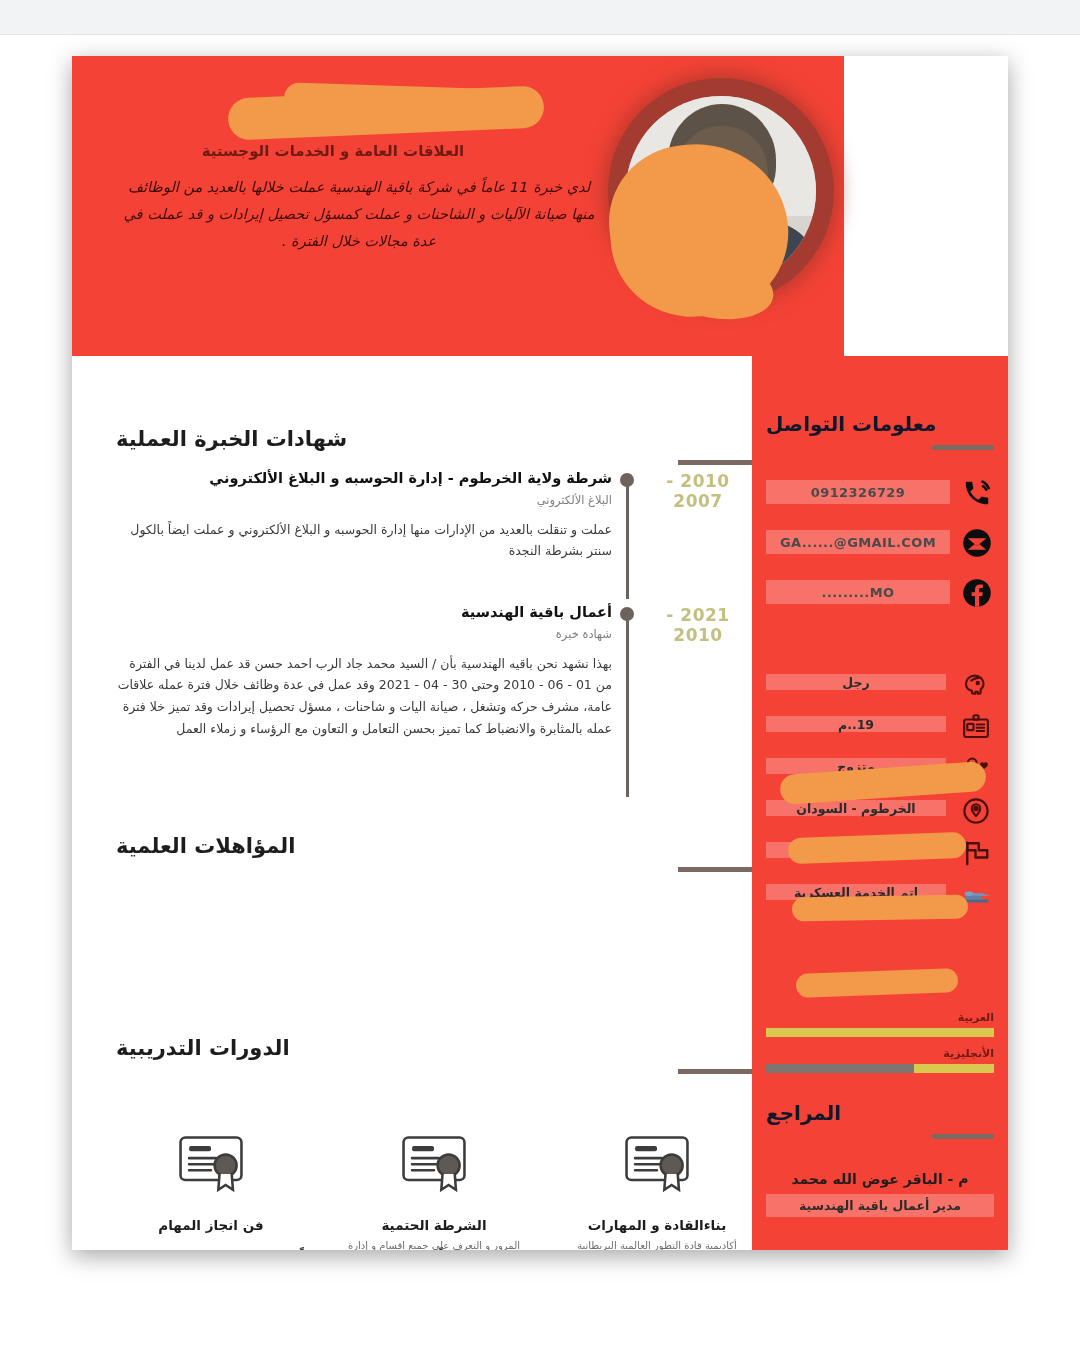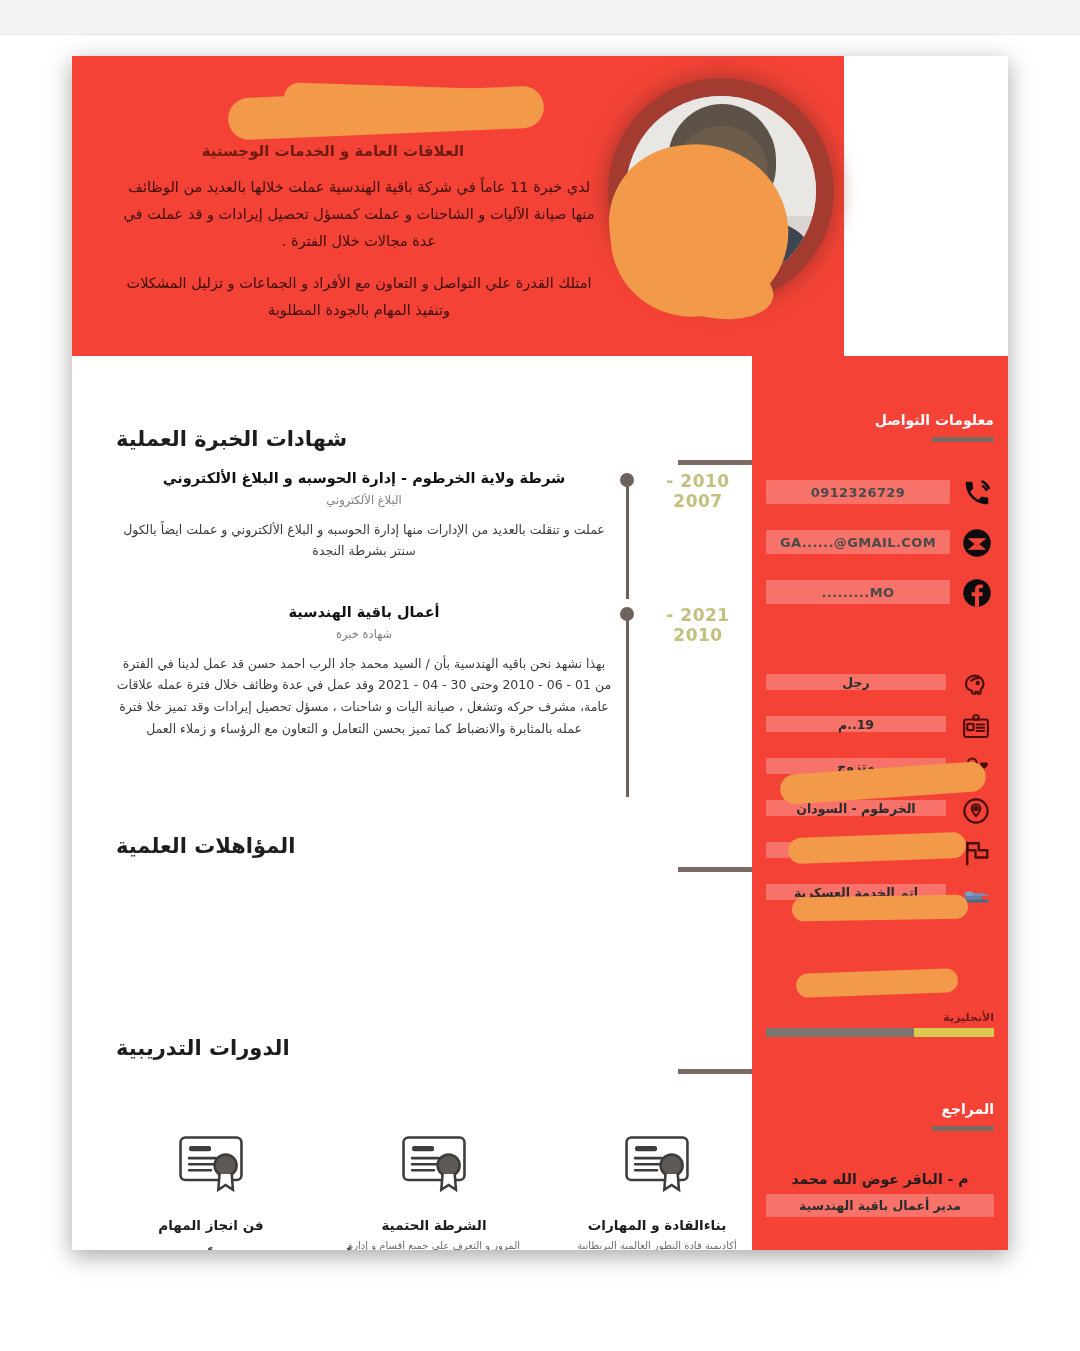--- a/index.html
+++ b/index.html
@@ -31,21 +31,21 @@
     text-align:center;
     font-size:33px;font-weight:bold;color:#141414;
     white-space:nowrap;
   }
   .title{
     position:absolute;right:296px;top:86px;width:430px;
     text-align:center;font-size:15px;font-weight:bold;color:#6f1a12;
   }
   .summary{
     position:absolute;right:240px;top:118px;width:490px;
-    text-align:center;font-size:14.5px;line-height:1.85;color:#3b0b06;
+    text-align:center;font-size:14.5px;line-height:1.85;color:#3b0b06;font-style:italic;
   }
   .summary p{margin:0 0 16px 0;}
 
   
   .photo-wrap{
     position:absolute;right:10px;top:22px;width:226px;height:226px;
   }
   .photo-ring{
     position:absolute;inset:0;border-radius:50%;
     background:#a33b30;
@@ -74,22 +74,22 @@
   .sc-mail{right:42px;top:479px;width:178px;height:26px;transform:rotate(-2deg);}
   .sc-fb{right:40px;top:540px;width:176px;height:24px;transform:rotate(-1deg);}
   .sc-dob{right:50px;top:615px;width:162px;height:24px;transform:rotate(-2deg);}
 
   
   .sidebar{
     position:absolute;right:0;top:300px;width:256px;height:894px;background:#f44336;
     padding:0;
   }
   .sec-title{
-    text-align:right;direction:rtl;
-    font-size:14px;font-weight:bold;color:#ffffff;
+    text-align:left;direction:rtl;
+    font-size:20px;font-weight:bold;color:#0f172a;
     letter-spacing:3px;
   }
   .sec-rule{height:5px;width:62px;background:#7a6a63;margin:9px 0 0 auto;border-radius:1px;}
 
   .side-sec{position:absolute;right:14px;width:228px;}
 
   .crow{position:relative;height:34px;margin-bottom:16px;padding-left:44px;}
   .crow .ic{position:absolute;right:0;top:0;width:34px;height:34px;display:flex;align-items:center;justify-content:center;}
   .crow .val{
     position:absolute;right:44px;top:4px;left:0;height:24px;
@@ -126,21 +126,21 @@
   .m-rule{height:5px;width:74px;background:#7a6a63;margin:9px 0 0 auto;}
 
   .tl{position:relative;padding-right:0;}
   .tl-item{position:relative;margin-bottom:6px;}
   .tl .year{
     position:absolute;right:0;top:2px;width:108px;text-align:center;
     font-size:17px;font-weight:bold;color:#c3bf7e;letter-spacing:.5px;
   }
   .tl .dot{position:absolute;right:118px;top:4px;width:14px;height:14px;border-radius:50%;background:#6e635c;}
   .tl .line{position:absolute;right:123.5px;top:14px;width:3px;background:#6e635c;}
-  .tl .body{margin-right:140px;text-align:center;}
+  .tl .body{margin-right:140px;text-align:right;}
   .tl .org{font-size:14.5px;font-weight:bold;color:#111;line-height:1.35;}
   .tl .sub{font-size:11.5px;color:#7e7e7e;margin-top:4px;}
   .tl .desc{font-size:12.5px;color:#3a3a3a;line-height:1.75;margin-top:12px;}
 
   .courses{display:flex;justify-content:space-between;direction:rtl;}
   .course{width:190px;text-align:center;}
   .course .cico{display:flex;justify-content:center;margin-bottom:14px;}
   .course .cname{font-size:13.5px;font-weight:bold;color:#1d1d1d;line-height:1.35;}
   .course .cdesc{font-size:10px;color:#6d6d6d;line-height:1.5;margin-top:4px;}
 </style>
@@ -151,21 +151,20 @@
 
 <div class="page">
 
   <div class="header">
 
     <div class="name">الرب احمد</div>
     <div class="title">العلاقات العامة و الخدمات الوجستية</div>
 
     <div class="summary">
       <p>لدي خبرة 11 عاماً في شركة باقية الهندسية عملت خلالها بالعديد من الوظائف منها صيانة الآليات و الشاحنات و عملت كمسؤل تحصيل إيرادات و قد عملت في عدة مجالات خلال الفترة .</p>
-      <p>امتلك القدرة علي التواصل و التعاون مع الأفراد و الجماعات و تزليل المشكلات وتنفيذ المهام بالجودة المطلوبة</p>
     </div>
 
     <div class="photo-wrap">
       <div class="photo-ring"></div>
       <div class="photo">
         <div class="sky"></div>
         <div class="head"></div>
         <div class="face"></div>
         <div class="body"></div>
         <div class="collar"></div>
@@ -284,20 +283,26 @@
               <path d="M13 9.2h8.5l9 2.2-9.2.6-8.3-.6z" fill="#6f97bd"></path>
               <ellipse cx="9" cy="9.8" rx="4.4" ry="2.2" fill="#7aa3c9"></ellipse>
             </svg>
         </span>
         <span class="val">اتم الخدمة العسكرية</span>
       </div>
     </div>
 
 
     <div class="side-sec" style="top:655px;">
+      <div style="margin-bottom:10px;">
+        <div class="lang-label">العربية</div>
+        <div class="bar">
+          <div class="fill" style="width:0%"></div>
+        </div>
+      </div>
       <div>
         <div class="lang-label">الأنجليزية</div>
         <div class="bar">
           <div class="fill" style="width:65%"></div>
         </div>
       </div>
     </div>
 
     <div class="side-sec" style="top:745px;">
       <div class="sec-title">المراجع</div>

